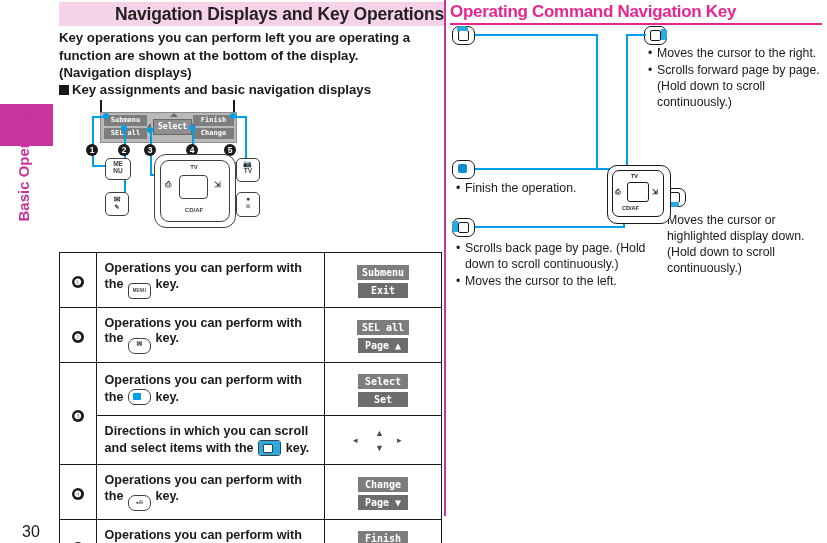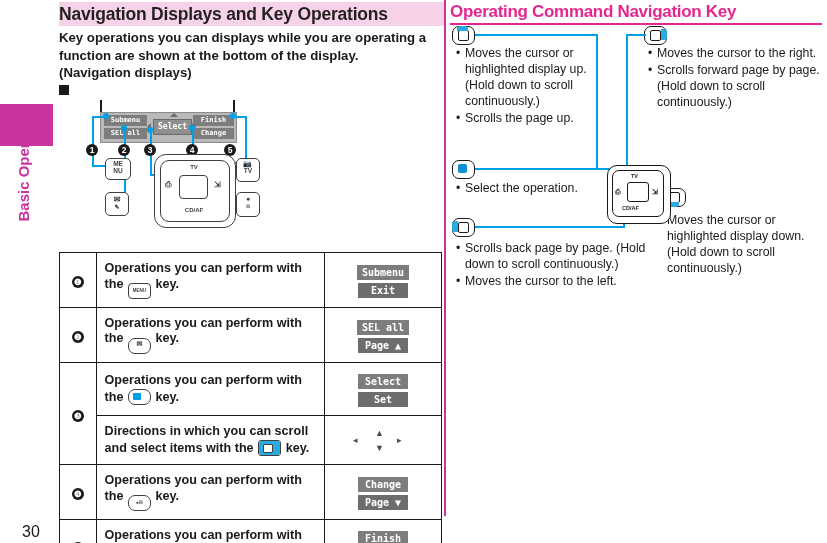--- a/index.html
+++ b/index.html
@@ -33,21 +33,21 @@
 
   
   .left-col{position:absolute;left:59px;top:0px;width:385px;height:543px;}
 
   .title-bar{
     position:absolute;left:0px;top:2px;width:385px;height:24px;
     background:#f5d2e8;
   }
   .title-bar span{
     display:block;font-size:17.5px;font-weight:bold;color:#231f20;
-    line-height:24px;text-align:left;letter-spacing:-0.2px;
+    line-height:24px;text-align:right;letter-spacing:-0.2px;
   }
 
   .intro{
     position:absolute;left:0px;top:29px;width:372px;
     font-size:13.2px;font-weight:bold;line-height:17.5px;color:#1a1a1a;
   }
   .subhead{
     position:absolute;left:0px;top:81px;width:372px;
     font-size:13.2px;font-weight:bold;line-height:17px;color:#1a1a1a;
   }
@@ -201,24 +201,24 @@
   <div class="page-num">30</div>
 
   <div class="col-divider"></div>
 
   <div class="left-col">
 
     <div class="title-bar">
       <span>Navigation Displays and Key Operations</span>
     </div>
 
-    <div class="intro">Key operations you can displays while you are operating a function are shown at the bottom of the display. (Navigation displays)</div>
+    <div class="intro">Key operations you can perform left you are operating a function are shown at the bottom of the display. (Navigation displays)</div>
 
     <div class="subhead">
-      <span class="sq"></span>
+      <span class="sq"></span><span>Key assignments and basic navigation displays</span>
     </div>
 
     <div class="diagram">
 
       <div class="navstrip">
         <div class="softkey sk-sub">Submenu</div>
         <div class="softkey sk-sel">SEL all</div>
         <div class="softkey sk-select">Select</div>
         <div class="softkey sk-fin">Finish</div>
         <div class="softkey sk-chg">Change</div>
@@ -384,26 +384,20 @@
     <div class="r-title">Operating Command Navigation Key</div>
     <div class="r-rule"></div>
 
     <div class="navicon" style="left:2px;top:26px;">
       <div class="core"></div>
         <div class="hl hl-top"></div>
     </div>
     <div class="lead" style="left:25px;top:34px;width:123px;height:2px;"></div>
     <div class="lead" style="left:146px;top:34px;width:2px;height:134px;"></div>
 
-    <div class="bullets" style="left:6px;top:45px;width:150px;">
-      <ul>
-        <li>Moves the cursor or highlighted display up. (Hold down to scroll continuously.)</li>
-        <li>Scrolls the page up.</li>
-      </ul>
-    </div>
 
     <div class="navicon" style="left:194px;top:26px;">
       <div class="core"></div>
         <div class="hl hl-right"></div>
     </div>
     <div class="lead" style="left:176px;top:34px;width:20px;height:2px;"></div>
     <div class="lead" style="left:176px;top:34px;width:2px;height:134px;"></div>
 
     <div class="bullets" style="left:198px;top:45px;width:172px;">
       <ul>
@@ -412,21 +406,21 @@
       </ul>
     </div>
 
     <div class="navicon" style="left:2px;top:160px;">
       <div class="fill"></div>
     </div>
     <div class="lead" style="left:25px;top:168px;width:135px;height:2px;"></div>
 
     <div class="bullets" style="left:6px;top:180px;width:165px;">
       <ul>
-        <li>Select the operation.</li>
+        <li>Finish the operation.</li>
       </ul>
     </div>
 
     <div class="navicon" style="left:2px;top:218px;">
       <div class="core"></div>
         <div class="hl hl-left"></div>
     </div>
     <div class="lead" style="left:25px;top:226px;width:150px;height:2px;"></div>
     <div class="lead" style="left:173px;top:190px;width:2px;height:38px;"></div>
 

